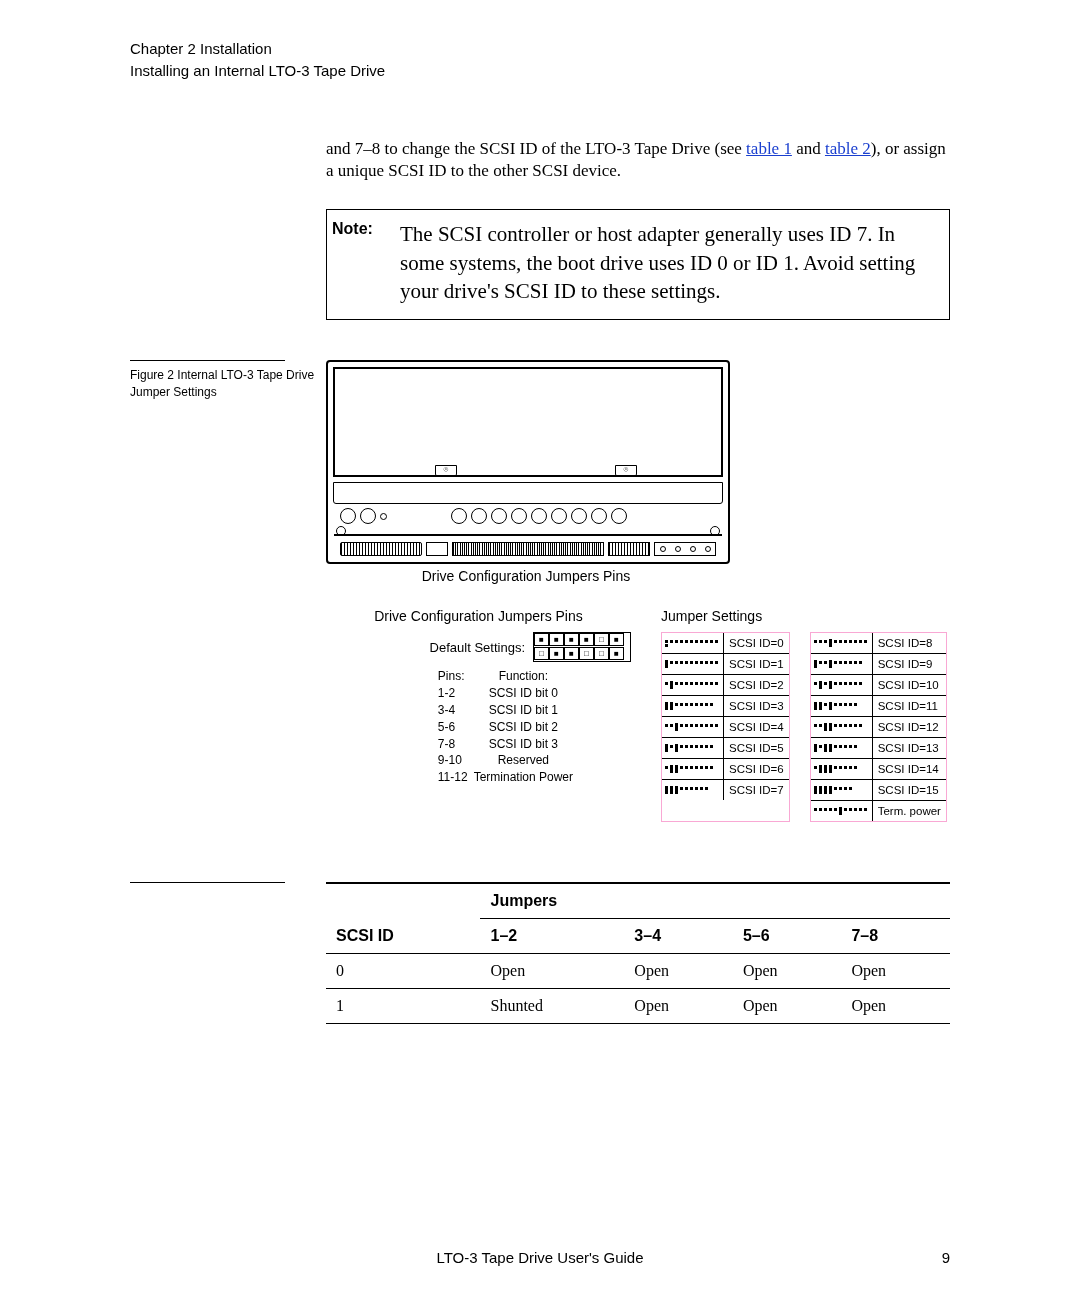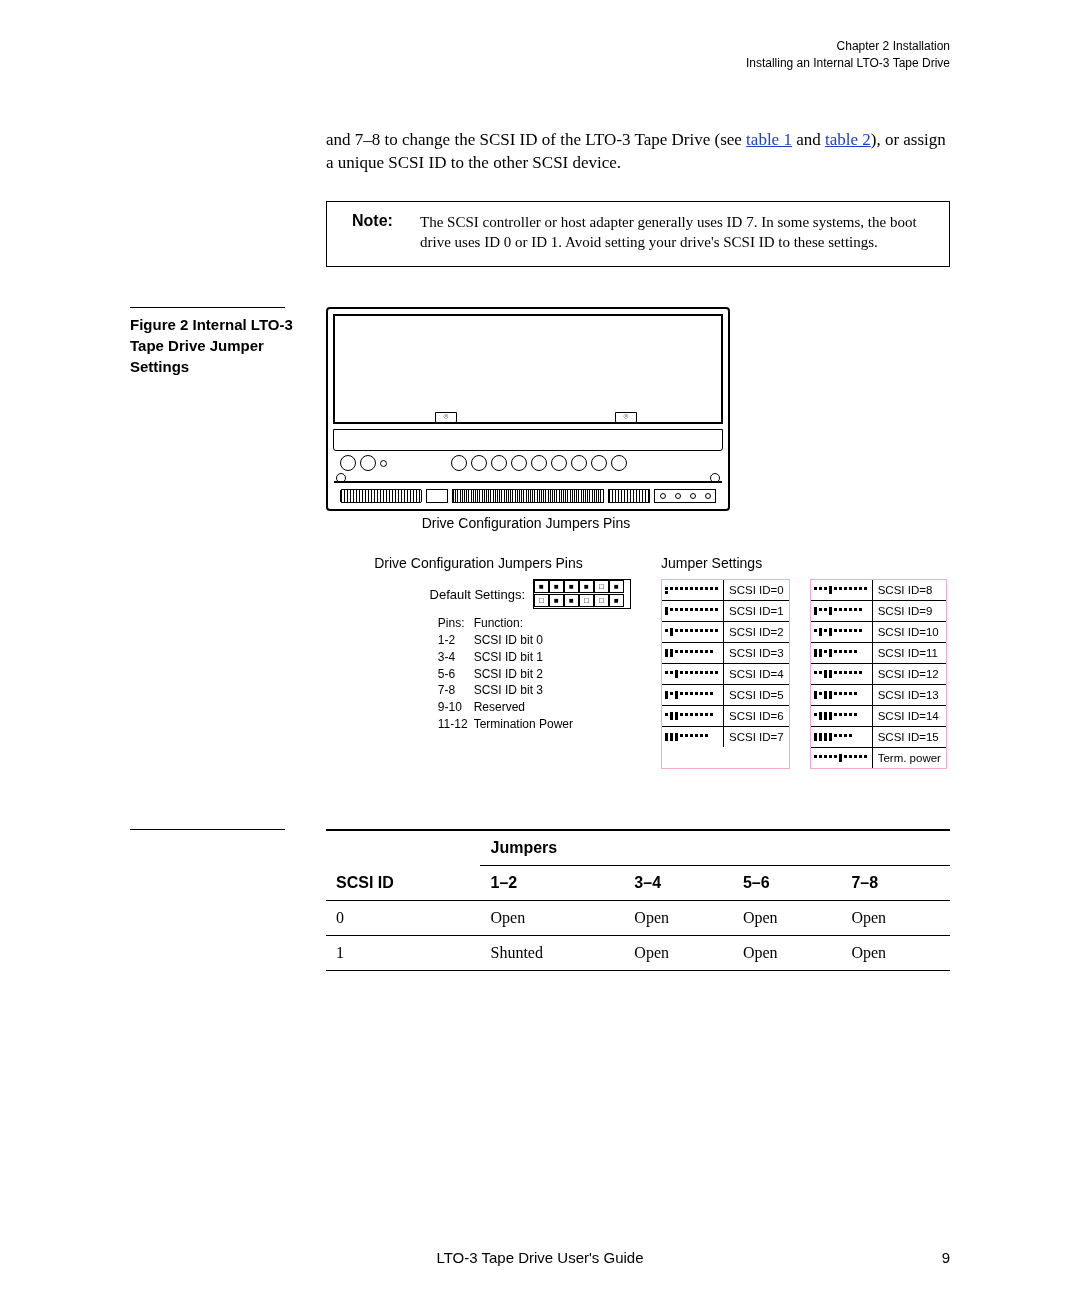--- a/index.html
+++ b/index.html
@@ -11,59 +11,58 @@
     background: #fff;
   }
   .page {
     width: 1080px;
     height: 1296px;
     position: relative;
     box-sizing: border-box;
     padding: 38px 130px 30px 130px;
   }
   .header {
-    text-align: right;
-    font-size: 12px;
+    font-size: 15px;
     line-height: 1.45;
   }
   .body-text {
     margin-top: 56px;
     margin-left: 196px;
     font-family: "Book Antiqua", Palatino, Georgia, serif;
     font-size: 17px;
     line-height: 1.35;
   }
   .body-text a {
     color: #1a3fcf;
     text-decoration: underline;
   }
   .note-box {
     border: 1.5px solid #000;
     margin-top: 26px;
     margin-left: 196px;
-    padding: 10px 14px 14px 25px;
+    padding: 10px 14px 14px 5px;
   }
   .note-row { display:flex; }
   .note-label {
     font-family: Arial, Helvetica, sans-serif;
     font-weight: bold;
     font-size: 16px;
     width: 68px;
     flex: 0 0 68px;
   }
   .note-text {
     font-family: "Book Antiqua", Palatino, Georgia, serif;
-    font-size: 15px;
+    font-size: 21px;
     line-height: 1.35;
   }
 
   .fig-wrap { display:flex; margin-top:40px; }
   .fig-caption-col { width: 196px; flex:0 0 196px; }
   .fig-caption-hr { border:none; border-top:1.5px solid #000; width:155px; margin:0 0 6px 0; }
-  .fig-caption { font-size:15px; line-height:1.4;font-weight:bold; }
+  .fig-caption { font-size:12px; line-height:1.4; }
   .fig-art { flex:1; }
 
   .drive-outer { width:400px; height:200px; border:2px solid #000; border-radius:4px; position:relative; background:#fff; }
   .drive-inner { position:absolute; left:5px; right:5px; top:5px; height:106px; border:2px solid #000; }
   .drive-knob { position:absolute; bottom:-2px; width:20px; height:10px; border:1.5px solid #000; border-radius:0 0 3px 3px; text-align:center; font-size:8px; line-height:8px; }
   .knob1 { left:100px; }
   .knob2 { left:280px; }
   .slot { position:absolute; left:5px; right:5px; top:120px; height:20px; border:1.5px solid #000; border-radius:0 0 3px 3px; }
   .holes-row { position:absolute; top:146px; left:10px; right:10px; display:flex; align-items:center; }
   .hole-lg { width:14px; height:14px; border:1.5px solid #000; border-radius:50%; margin:0 2px; }
@@ -208,21 +207,21 @@
           <div class="pin-func">
             <div class="pin-col">
               <div>Pins:</div>
               <div>1-2</div>
               <div>3-4</div>
               <div>5-6</div>
               <div>7-8</div>
               <div>9-10</div>
               <div>11-12</div>
             </div>
-            <div class="pin-col" style="text-align:left">
+            <div class="pin-col" style="text-align:center">
               <div>Function:</div>
               <div>SCSI ID bit 0</div>
               <div>SCSI ID bit 1</div>
               <div>SCSI ID bit 2</div>
               <div>SCSI ID bit 3</div>
               <div>Reserved</div>
               <div>Termination Power</div>
             </div>
           </div>
         </div>

